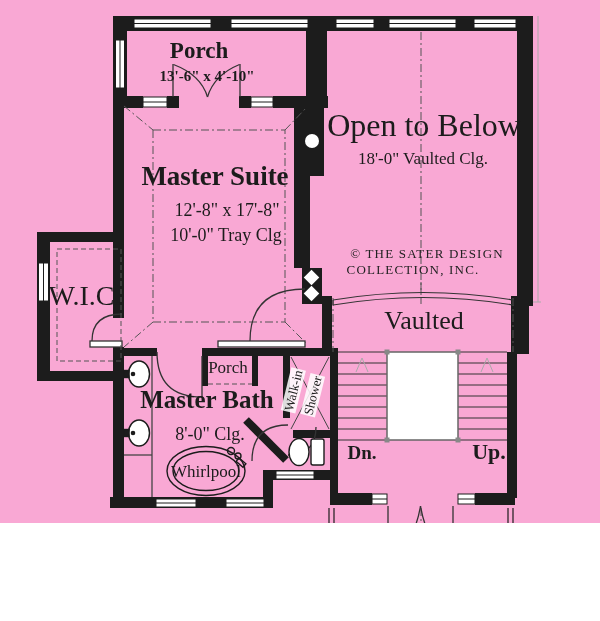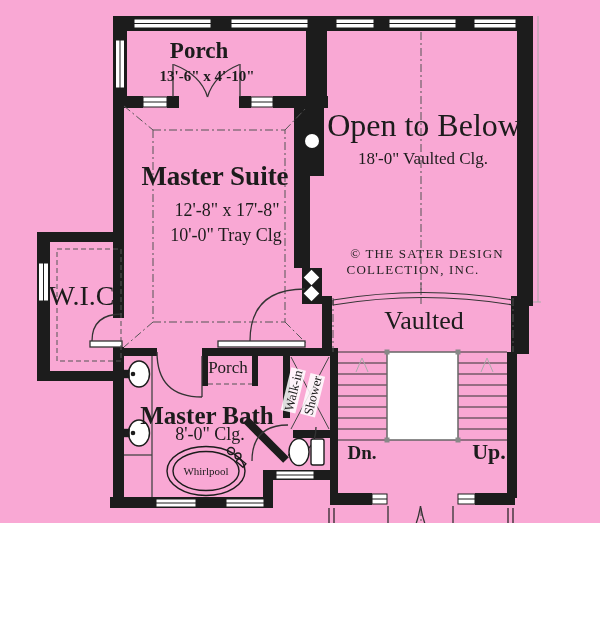--- a/index.html
+++ b/index.html
@@ -6,21 +6,21 @@
   #plan{position:relative;width:600px;height:523px;background:#f9a8d4;overflow:hidden;
         font-family:Liberation Serif, serif;color:#1c1c1c;}
   #plan svg{position:absolute;left:0;top:0;}
   .lbl{position:absolute;transform:translate(-50%,-50%);white-space:nowrap;
        color:#1c1c1c;line-height:1;}
   .b{font-weight:bold;}
   .room-lg{font-size:27px;font-weight:bold;}
   .room-md{font-size:26px;}
   .dims{font-size:18px;}
   .small{font-size:17px;}
-  .tiny{font-size:11px;}
+  .tiny{font-size:17px;}
   .copy{font-size:13px;letter-spacing:1.2px;color:#222;}
   .rot{transform:translate(-50%,-50%) rotate(-76deg);font-size:13px;text-align:center;line-height:1.5;}
   .rot span{background:rgba(255,255,255,.85);padding:0 1px;}
 </style>
 </head>
 <body>
 
 <div id="plan">
 <svg width="600" height="621" viewBox="0 0 600 621">
 
@@ -261,21 +261,21 @@
 
   <div class="lbl copy" style="left:413px;top:269px;">COLLECTION, INC.</div>
   <div class="lbl copy" style="left:427px;top:253px;">© THE SATER DESIGN</div>
 
   <div class="lbl" style="left:85px;top:296px;font-size:28px;">W.I.C.</div>
 
   <div class="lbl room-md" style="left:424px;top:321px;">Vaulted</div>
 
   <div class="lbl small" style="left:228px;top:367px;">Porch</div>
 
-  <div class="lbl b" style="left:207px;top:399px;font-size:25px;margin-top:16px;">Master Bath</div>
+  <div class="lbl b" style="left:207px;top:399px;font-size:25px;">Master Bath</div>
   <div class="lbl dims" style="left:210px;top:434px;">8'-0" Clg.</div>
 
   <div class="lbl rot" style="left:303px;top:393px;">
     <span>Walk-in</span><br>
     <span>Shower</span>
   </div>
 
   <div class="lbl tiny" style="left:206px;top:471px;">Whirlpool</div>
 
   <div class="lbl b" style="left:362px;top:452px;font-size:19px;">Dn.</div>

